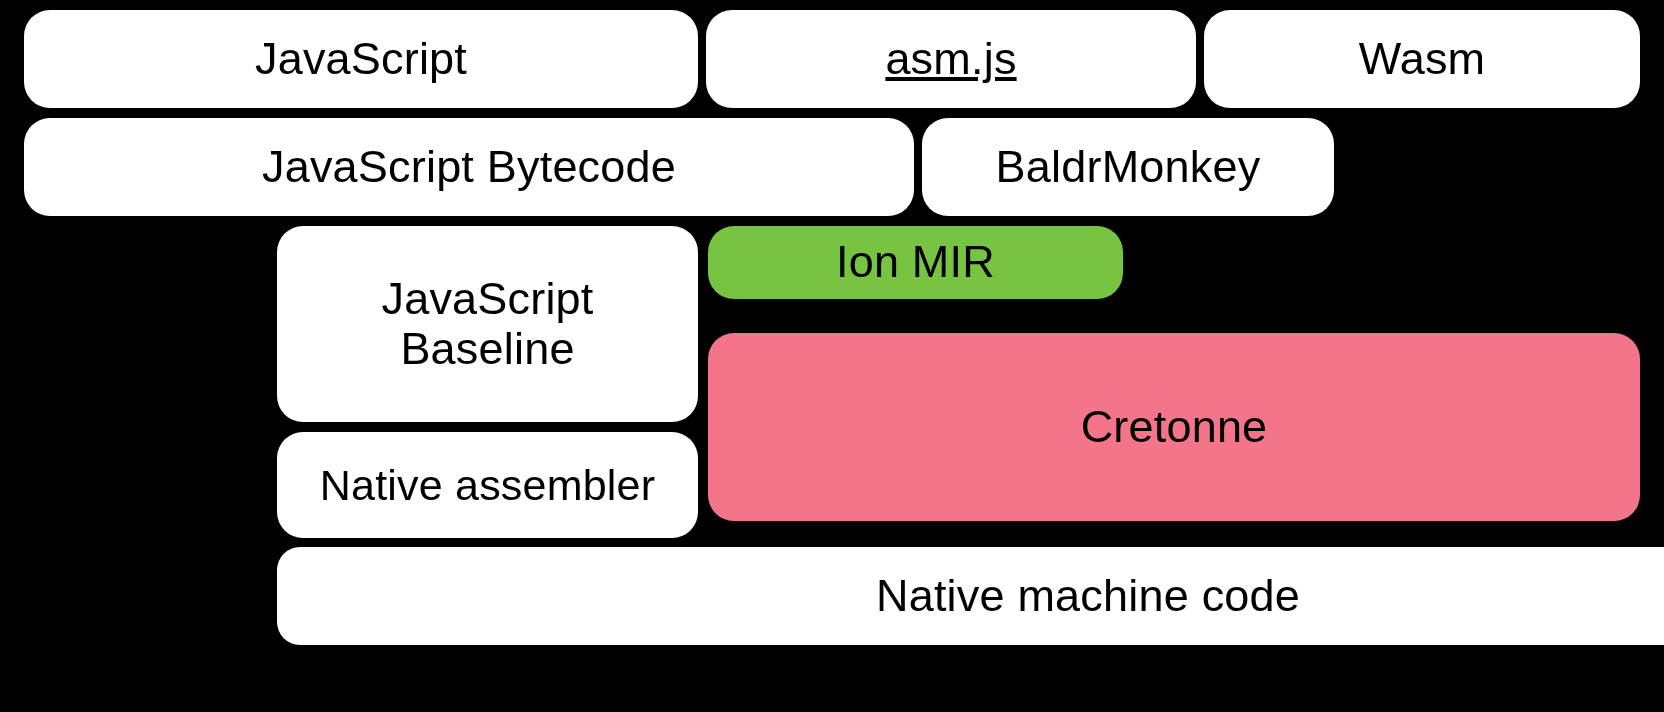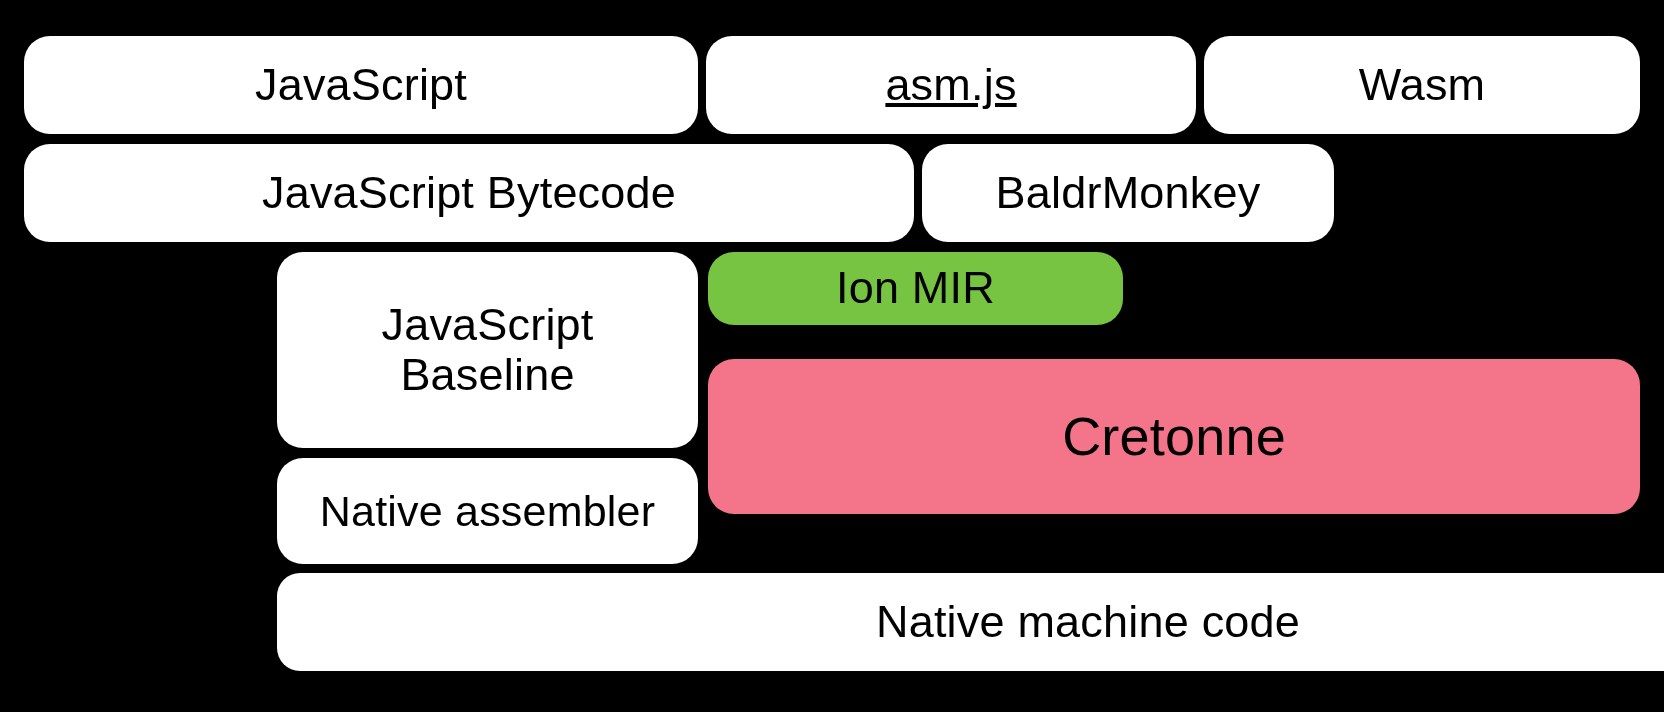--- a/index.html
+++ b/index.html
@@ -26,38 +26,37 @@
     align-items: center;
     justify-content: center;
     text-align: center;
     color: #000000;
     font-family: "Liberation Sans", sans-serif;
     font-weight: 400;
     line-height: 1.12;
     letter-spacing: 0.2px;
     padding: 4px 10px;
     white-space: pre-line;
-    margin-top: 26px;
   }
 
   
   .n-javascript      { left: 24px;   top: 10px;  width: 674px;  height: 98px;  font-size: 45px; background: #ffffff; }
   .n-asmjs           { left: 706px;  top: 10px;  width: 490px;  height: 98px;  font-size: 45px; background: #ffffff; text-decoration: underline; }
   .n-wasm            { left: 1204px; top: 10px;  width: 436px;  height: 98px;  font-size: 45px; background: #ffffff; }
 
   
   .n-jsbytecode      { left: 24px;   top: 118px; width: 890px;  height: 98px;  font-size: 45px; background: #ffffff; }
   .n-baldrmonkey     { left: 922px;  top: 118px; width: 412px;  height: 98px;  font-size: 45px; background: #ffffff; }
 
   
   .n-interpreter     { left: 24px;   top: 226px; width: 243px;  height: 312px; font-size: 43px; background: #eaeaea; }
   .n-jsbaseline      { left: 277px;  top: 226px; width: 421px;  height: 196px; font-size: 45px; background: #ffffff; }
   .n-macroassembler  { left: 277px;  top: 432px; width: 421px;  height: 106px; font-size: 43px; background: #ffffff; }
   .n-ionmir          { left: 708px;  top: 226px; width: 415px;  height: 73px;  font-size: 45px; background: #76c442; }
-  .n-cretonne        { left: 708px;  top: 333px; width: 932px;  height: 155px; font-size: 54px; background: #f4748a; }
+  .n-cretonne        { left: 708px;  top: 333px; width: 932px;  height: 188px; font-size: 45px; background: #f4748a; }
 
   
   .n-nativemachine   { left: 277px;  top: 547px; width: 1622px; height: 98px;  font-size: 45px; background: #ffffff; border-radius: 23px; }
 </style>
 </head>
 <body>
 
 <div id="diagram">
 
   <div class="node n-javascript">JavaScript</div>

